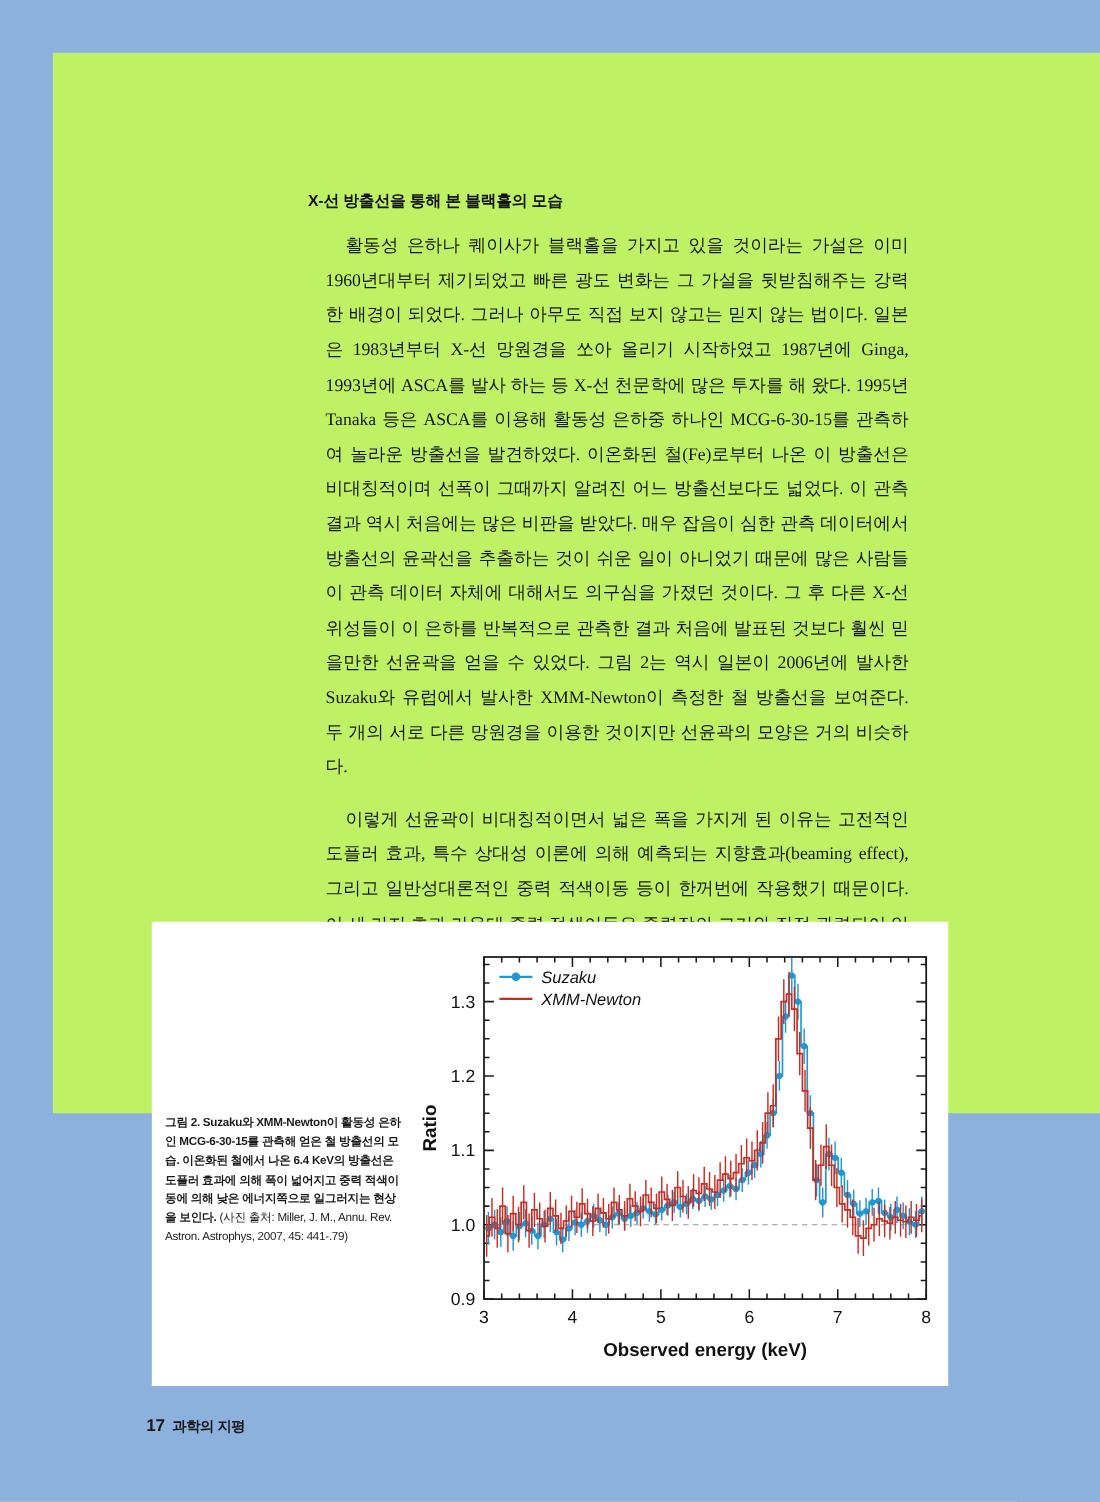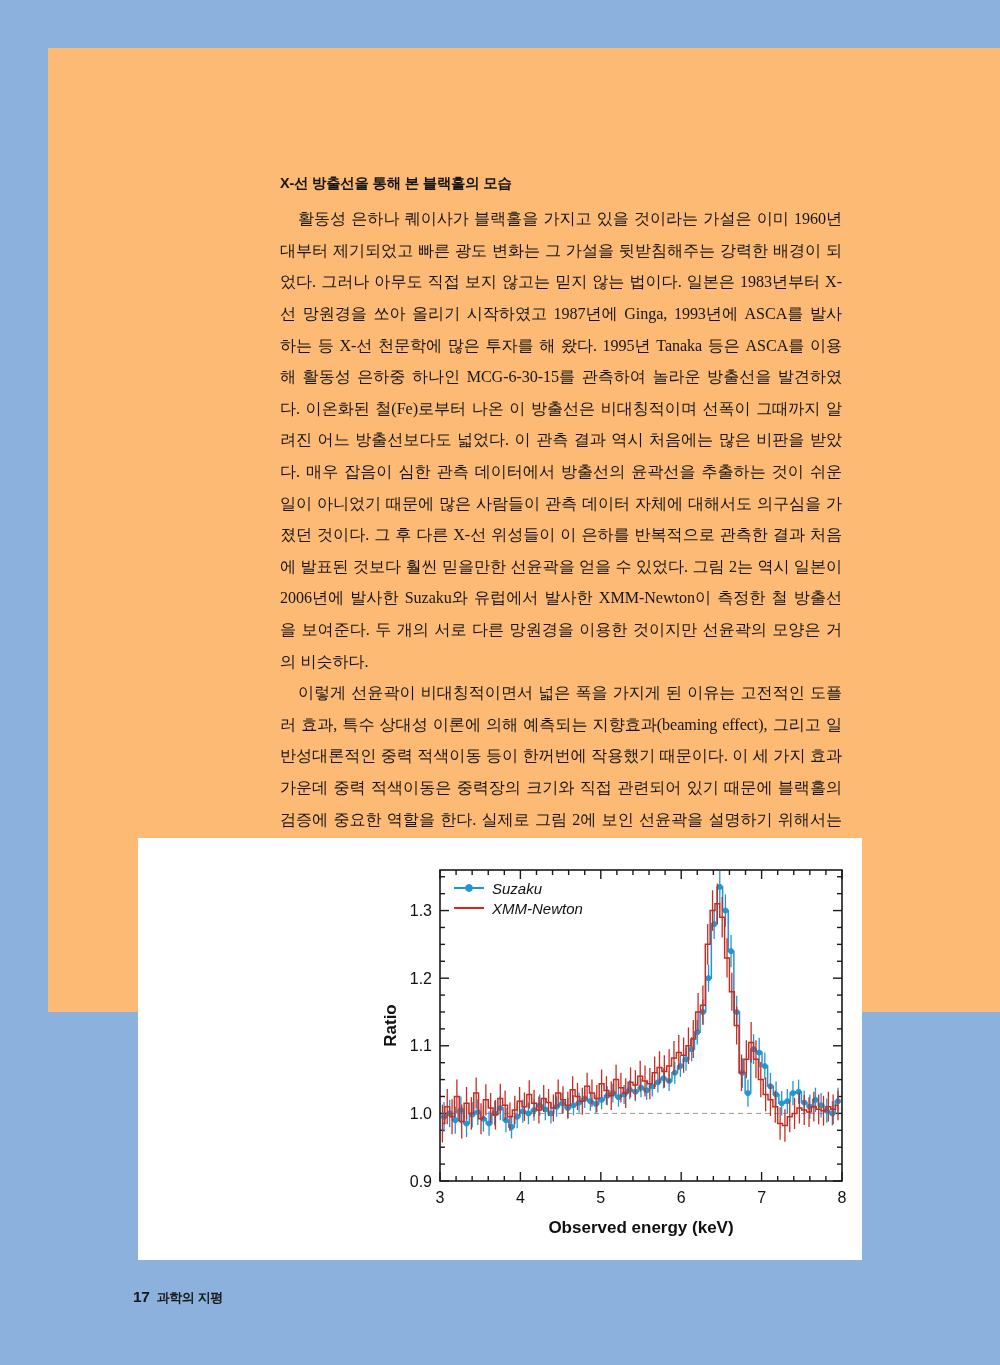--- a/index.html
+++ b/index.html
@@ -15,42 +15,42 @@
     font-family: "Liberation Serif", "DejaVu Serif", serif;
   }
 
   
   #page-sheet {
     position: absolute;
     left: 48px;
     top: 48px;
     width: 952px;
     height: 964px;
-    background: #fdba74;
+    background: #bef264;
     text-decoration: underline;
   }
 
   
   #article {
     position: absolute;
     left: 232px;   
     top: 127px;    
     width: 562px;
   }
   #article-heading {
     font-family: "Liberation Sans", "DejaVu Sans", sans-serif;
     font-weight: bold;
     font-size: 14.4px;
     color: #141414;
     letter-spacing: -0.2px;
     margin: 0 0 11px 0;
     line-height: 1.2;
   }
   .para {
-    margin: 0;
+    margin: 16px;
     font-size: 16.1px;
     line-height: 31.6px;
     color: #161616;
     text-align: justify;
     text-justify: inter-character;
     text-indent: 18px;
     letter-spacing: -0.05px;
     word-spacing: 0.4px;
   }
   .para + .para { margin-top: 0; }
@@ -115,20 +115,23 @@
 <div id="page-sheet">
 
   <div id="article">
     <h1 id="article-heading">X-선 방출선을 통해 본 블랙홀의 모습</h1>
     <p class="para">활동성 은하나 퀘이사가 블랙홀을 가지고 있을 것이라는 가설은 이미 1960년대부터 제기되었고 빠른 광도 변화는 그 가설을 뒷받침해주는 강력한 배경이 되었다. 그러나 아무도 직접 보지 않고는 믿지 않는 법이다. 일본은 1983년부터 X-선 망원경을 쏘아 올리기 시작하였고 1987년에 Ginga, 1993년에 ASCA를 발사 하는 등 X-선 천문학에 많은 투자를 해 왔다. 1995년 Tanaka 등은 ASCA를 이용해 활동성 은하중 하나인 MCG-6-30-15를 관측하여 놀라운 방출선을 발견하였다. 이온화된 철(Fe)로부터 나온 이 방출선은 비대칭적이며 선폭이 그때까지 알려진 어느 방출선보다도 넓었다. 이 관측 결과 역시 처음에는 많은 비판을 받았다. 매우 잡음이 심한 관측 데이터에서 방출선의 윤곽선을 추출하는 것이 쉬운 일이 아니었기 때문에 많은 사람들이 관측 데이터 자체에 대해서도 의구심을 가졌던 것이다. 그 후 다른 X-선 위성들이 이 은하를 반복적으로 관측한 결과 처음에 발표된 것보다 훨씬 믿을만한 선윤곽을 얻을 수 있었다. 그림 2는 역시 일본이 2006년에 발사한 Suzaku와 유럽에서 발사한 XMM-Newton이 측정한 철 방출선을 보여준다. 두 개의 서로 다른 망원경을 이용한 것이지만 선윤곽의 모양은 거의 비슷하다.</p>
     <p class="para">이렇게 선윤곽이 비대칭적이면서 넓은 폭을 가지게 된 이유는 고전적인 도플러 효과, 특수 상대성 이론에 의해 예측되는 지향효과(beaming effect), 그리고 일반성대론적인 중력 적색이동 등이 한꺼번에 작용했기 때문이다. 이 세 가지 효과 가운데 중력 적색이동은 중력장의 크기와 직접 관련되어 있기 때문에 블랙홀의 검증에 중요한 역할을 한다. 실제로 그림 2에 보인 선윤곽을 설명하기 위해서는 방출선을 만들어내는 물질이 회전하는 블랙홀의 작용권(ergosphere) 내에 있어야 한다. 회전하지 않는 블랙홀의 경우 슈바르츠실트 반지름의 6배 안쪽에서는 물질의 운동이 안정되지 못하</p>
   </div>
 
   <div id="figure-block">
 
+    <div id="figure-caption">
+      <b>그림 2. Suzaku와 XMM-Newton이 활동성 은하인 MCG-6-30-15를 관측해 얻은 철 방출선의 모습. 이온화된 철에서 나온 6.4 KeV의 방출선은 도플러 효과에 의해 폭이 넓어지고 중력 적색이동에 의해 낮은 에너지쪽으로 일그러지는 현상을 보인다. </b><span>(사진 출처: Miller, J. M., Annu. Rev. Astron. Astrophys, 2007, 45: 441-.79)</span>
+    </div>
 
     <div id="plot-wrap">
       <svg id="plot-svg" width="470" height="385" viewBox="0 0 470 385">
 
         <g id="svg-root">
             <rect x="62" y="12" width="402" height="311" fill="none" stroke="#1a1a1a" stroke-width="1.6"></rect>
             <line x1="63" y1="255.39130434782612" x2="463" y2="255.39130434782612" stroke="#999999" stroke-width="1" stroke-dasharray="5,4"></line>
             <line x1="62" y1="323" x2="62" y2="314" stroke="#1a1a1a" stroke-width="1.4"></line>
             <line x1="62" y1="12" x2="62" y2="21" stroke="#1a1a1a" stroke-width="1.4"></line>
             <line x1="78.08000000000001" y1="323" x2="78.08000000000001" y2="318" stroke="#1a1a1a" stroke-width="1.4"></line>

